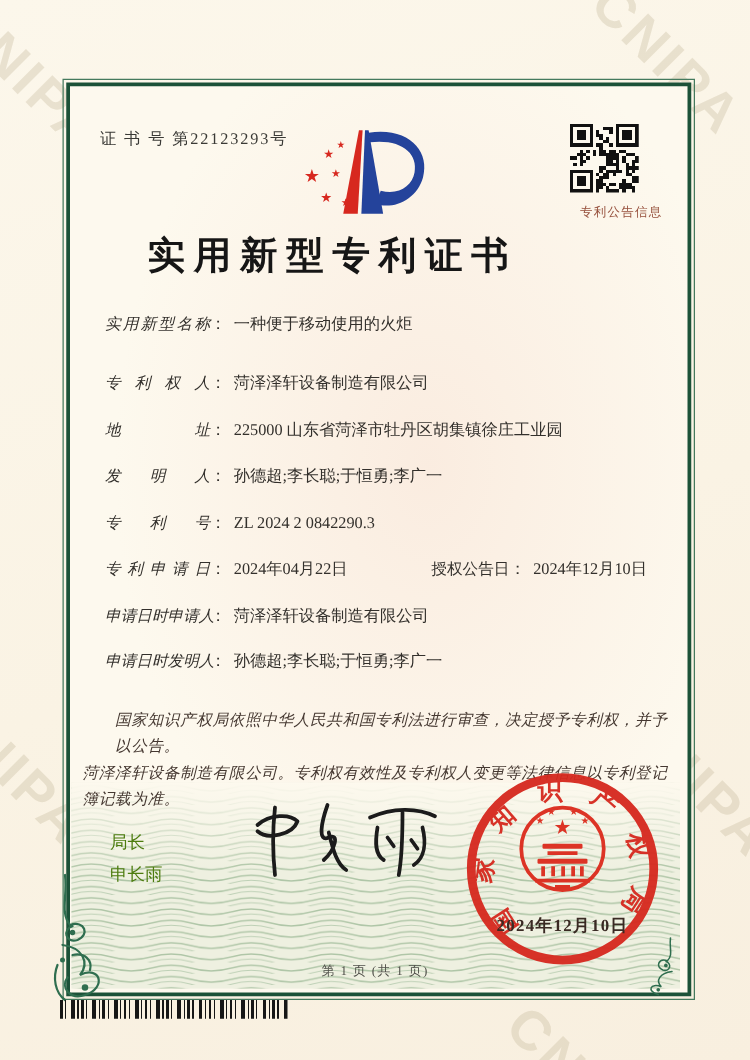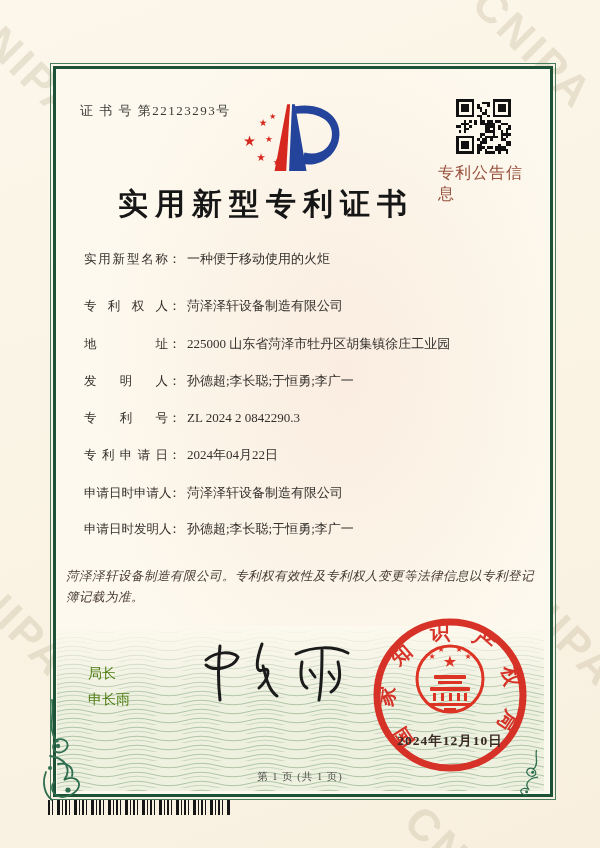--- a/index.html
+++ b/index.html
@@ -22,28 +22,28 @@
   .waves{position:absolute;left:57px;top:626px;width:487px;height:165px;z-index:1;}
   .wavefade{position:absolute;left:57px;top:626px;width:487px;height:72px;z-index:1;
             background:linear-gradient(#fdf9ee,rgba(253,249,238,0));}
 
   .ornament{position:absolute;z-index:2;}
 
   
   .certno{position:absolute;left:80px;top:102px;font-size:13px;letter-spacing:1.5px;color:#3a3a36;z-index:3;}
   .logo{position:absolute;left:234px;top:98px;width:116px;height:82px;z-index:3;}
   .qr{position:absolute;left:456px;top:99px;width:55px;height:55px;z-index:3;background:#fdf9ee;}
-  .qrcap{position:absolute;left:438px;top:163px;width:92px;text-align:left;font-size:16px;
+  .qrcap{position:absolute;left:438px;top:163px;width:92px;text-align:right;font-size:10px;
          letter-spacing:1px;color:#96503c;z-index:3;}
   .title{position:absolute;left:0;top:184px;width:532px;text-align:center;font-size:30px;
          font-weight:bold;letter-spacing:7px;color:#161616;z-index:3;}
 
   
   .row{position:absolute;left:84px;width:470px;font-size:13px;color:#33302c;z-index:3;white-space:nowrap;}
-  .lbl{display:inline-block;width:84px;font-size:12.5px;text-align:justify;text-align-last:justify;vertical-align:bottom;}
+  .lbl{display:inline-block;width:84px;font-size:12.5px;text-align:justify;text-align-last:justify;vertical-align:bottom;font-style:italic;}
   .colon{display:inline-block;margin-right:6px;}
   .pair2{position:absolute;left:261px;top:0;}
   .lbl2{font-size:12.5px;}
 
   
   .statement{position:absolute;left:66px;top:566px;width:472px;font-size:12.5px;line-height:21px;
              font-style:italic;letter-spacing:.5px;color:#453831;z-index:3;}
   .statement .l1{padding-left:26px;}
 
   
@@ -278,30 +278,32 @@
     <span class="lbl">地址</span><span class="colon">：</span><span class="val">225000 山东省菏泽市牡丹区胡集镇徐庄工业园</span>
   </div>
   <div class="row" style="top:372px">
     <span class="lbl">发明人</span><span class="colon">：</span><span class="val">孙德超;李长聪;于恒勇;李广一</span>
   </div>
   <div class="row" style="top:409px">
     <span class="lbl">专利号</span><span class="colon">：</span><span class="val">ZL 2024 2 0842290.3</span>
   </div>
   <div class="row" style="top:446px">
     <span class="lbl">专利申请日</span><span class="colon">：</span><span class="val">2024年04月22日</span>
+    <span class="pair2"><span class="lbl2">授权公告日</span><span class="colon">：</span><span class="val">2024年12月10日</span></span>
   </div>
   <div class="row" style="top:484px">
     <span class="lbl">申请日时申请人</span><span class="colon">：</span><span class="val">菏泽泽轩设备制造有限公司</span>
   </div>
   <div class="row" style="top:520px">
     <span class="lbl">申请日时发明人</span><span class="colon">：</span><span class="val">孙德超;李长聪;于恒勇;李广一</span>
   </div>
 </div>
 
 <div class="statement">
+  <div class="l1">国家知识产权局依照中华人民共和国专利法进行审查，决定授予专利权，并予以公告。</div>
   <div class="l2">菏泽泽轩设备制造有限公司。专利权有效性及专利权人变更等法律信息以专利登记簿记载为准。</div>
 </div>
 
 <div class="signoff">
   <div>局长</div>
   <div>申长雨</div>
 </div>
 
 <svg class="signature" width="175" height="78" viewBox="0 0 175 78">
   <g fill="none" stroke="#1b1b1b" stroke-width="3" stroke-linecap="round" stroke-linejoin="round">

